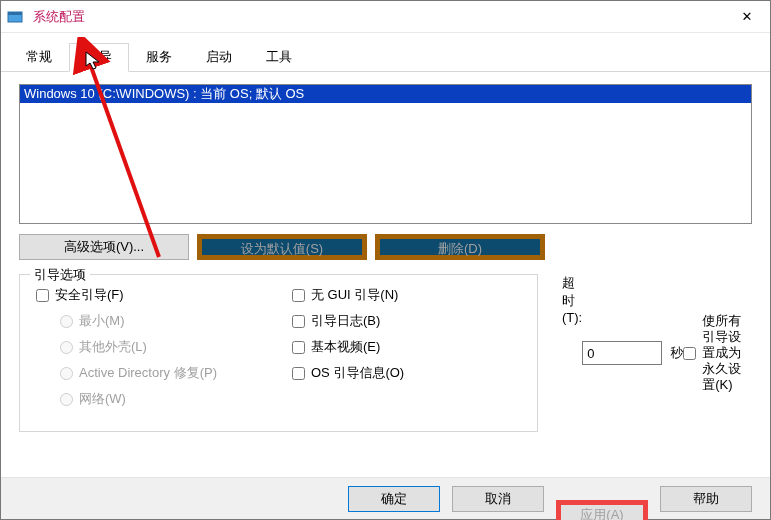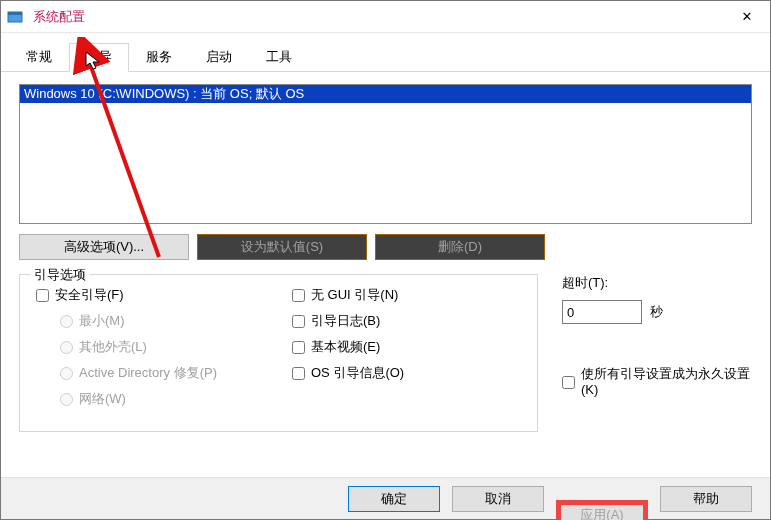--- a/index.html
+++ b/index.html
@@ -19,39 +19,39 @@
 
   .content { padding: 12px 18px 12px 18px; }
 
   
   .oslist { border: 1px solid #888; height: 140px; background:#fff; overflow:hidden; }
   .oslist .entry { background: #0a3fbf; color: #fff; padding: 0 4px; line-height: 18px; }
 
   
   .btnrow { display:flex; gap:8px; margin-top:10px; }
   .btnrow button { width: 170px; height:26px; background:#e1e1e1; border:1px solid #adadad; cursor:pointer; }
-  .btnrow button:disabled { color:#a0a0a0; background:#404040; border:1px solid #a16207; cursor:default;}
+  .btnrow button:disabled { color:#a0a0a0; background:#0c4a6e; border:5px solid #a16207; cursor:default;}
 
   
   .lower { display:flex; margin-top:14px; gap:24px;}
   .groupbox { border:1px solid #d6d6d6; position:relative; padding:12px 16px 24px 16px; flex:1; }
   .groupbox > .legend { position:absolute; top:-9px; left:10px; background:#fff; padding:0 4px; }
 
   .cols { display:flex; gap:36px; }
   .lcol, .rcol { display:flex; flex-direction:column; gap:10px; }
   .lcol { width: 220px;}
   .rcol { width: 180px;}
 
   .chk, .rdo { display:flex; align-items:center; gap:6px; line-height:16px; }
   .chk input, .rdo input { margin:0; }
   .rdo { margin-left: 24px; }
   .rdo.disabled, .chk.disabled { color:#a0a0a0; }
   .rdo.disabled input, .chk.disabled input { accent-color:#ccc; }
 
-  .rightcol { width:190px; display:flex; flex-direction:column; gap:8px; }
+  .rightcol { width:190px; display:flex; flex-direction:row; }
   .timeoutrow { display:flex; align-items:center; gap:8px;}
   .timeoutrow input { width:80px; height:24px; border:1px solid #7a7a7a; padding:2px 4px;}
 
   
   .bottombar { position:absolute; bottom:0; left:0; right:0; border-top:1px solid #e3e3e3; background:#f0f0f0; height:42px; display:flex; justify-content:flex-end; align-items:center; gap:12px; padding:0 18px; }
   .bottombar button { width:92px; height:26px; background:#e1e1e1; border:1px solid #adadad; }
   .bottombar button.default { border:1px solid #0078d7; }
   .bottombar button:disabled { color:#a0a0a0; border:5px solid #ef4444;margin-top:28px; }
 
   

